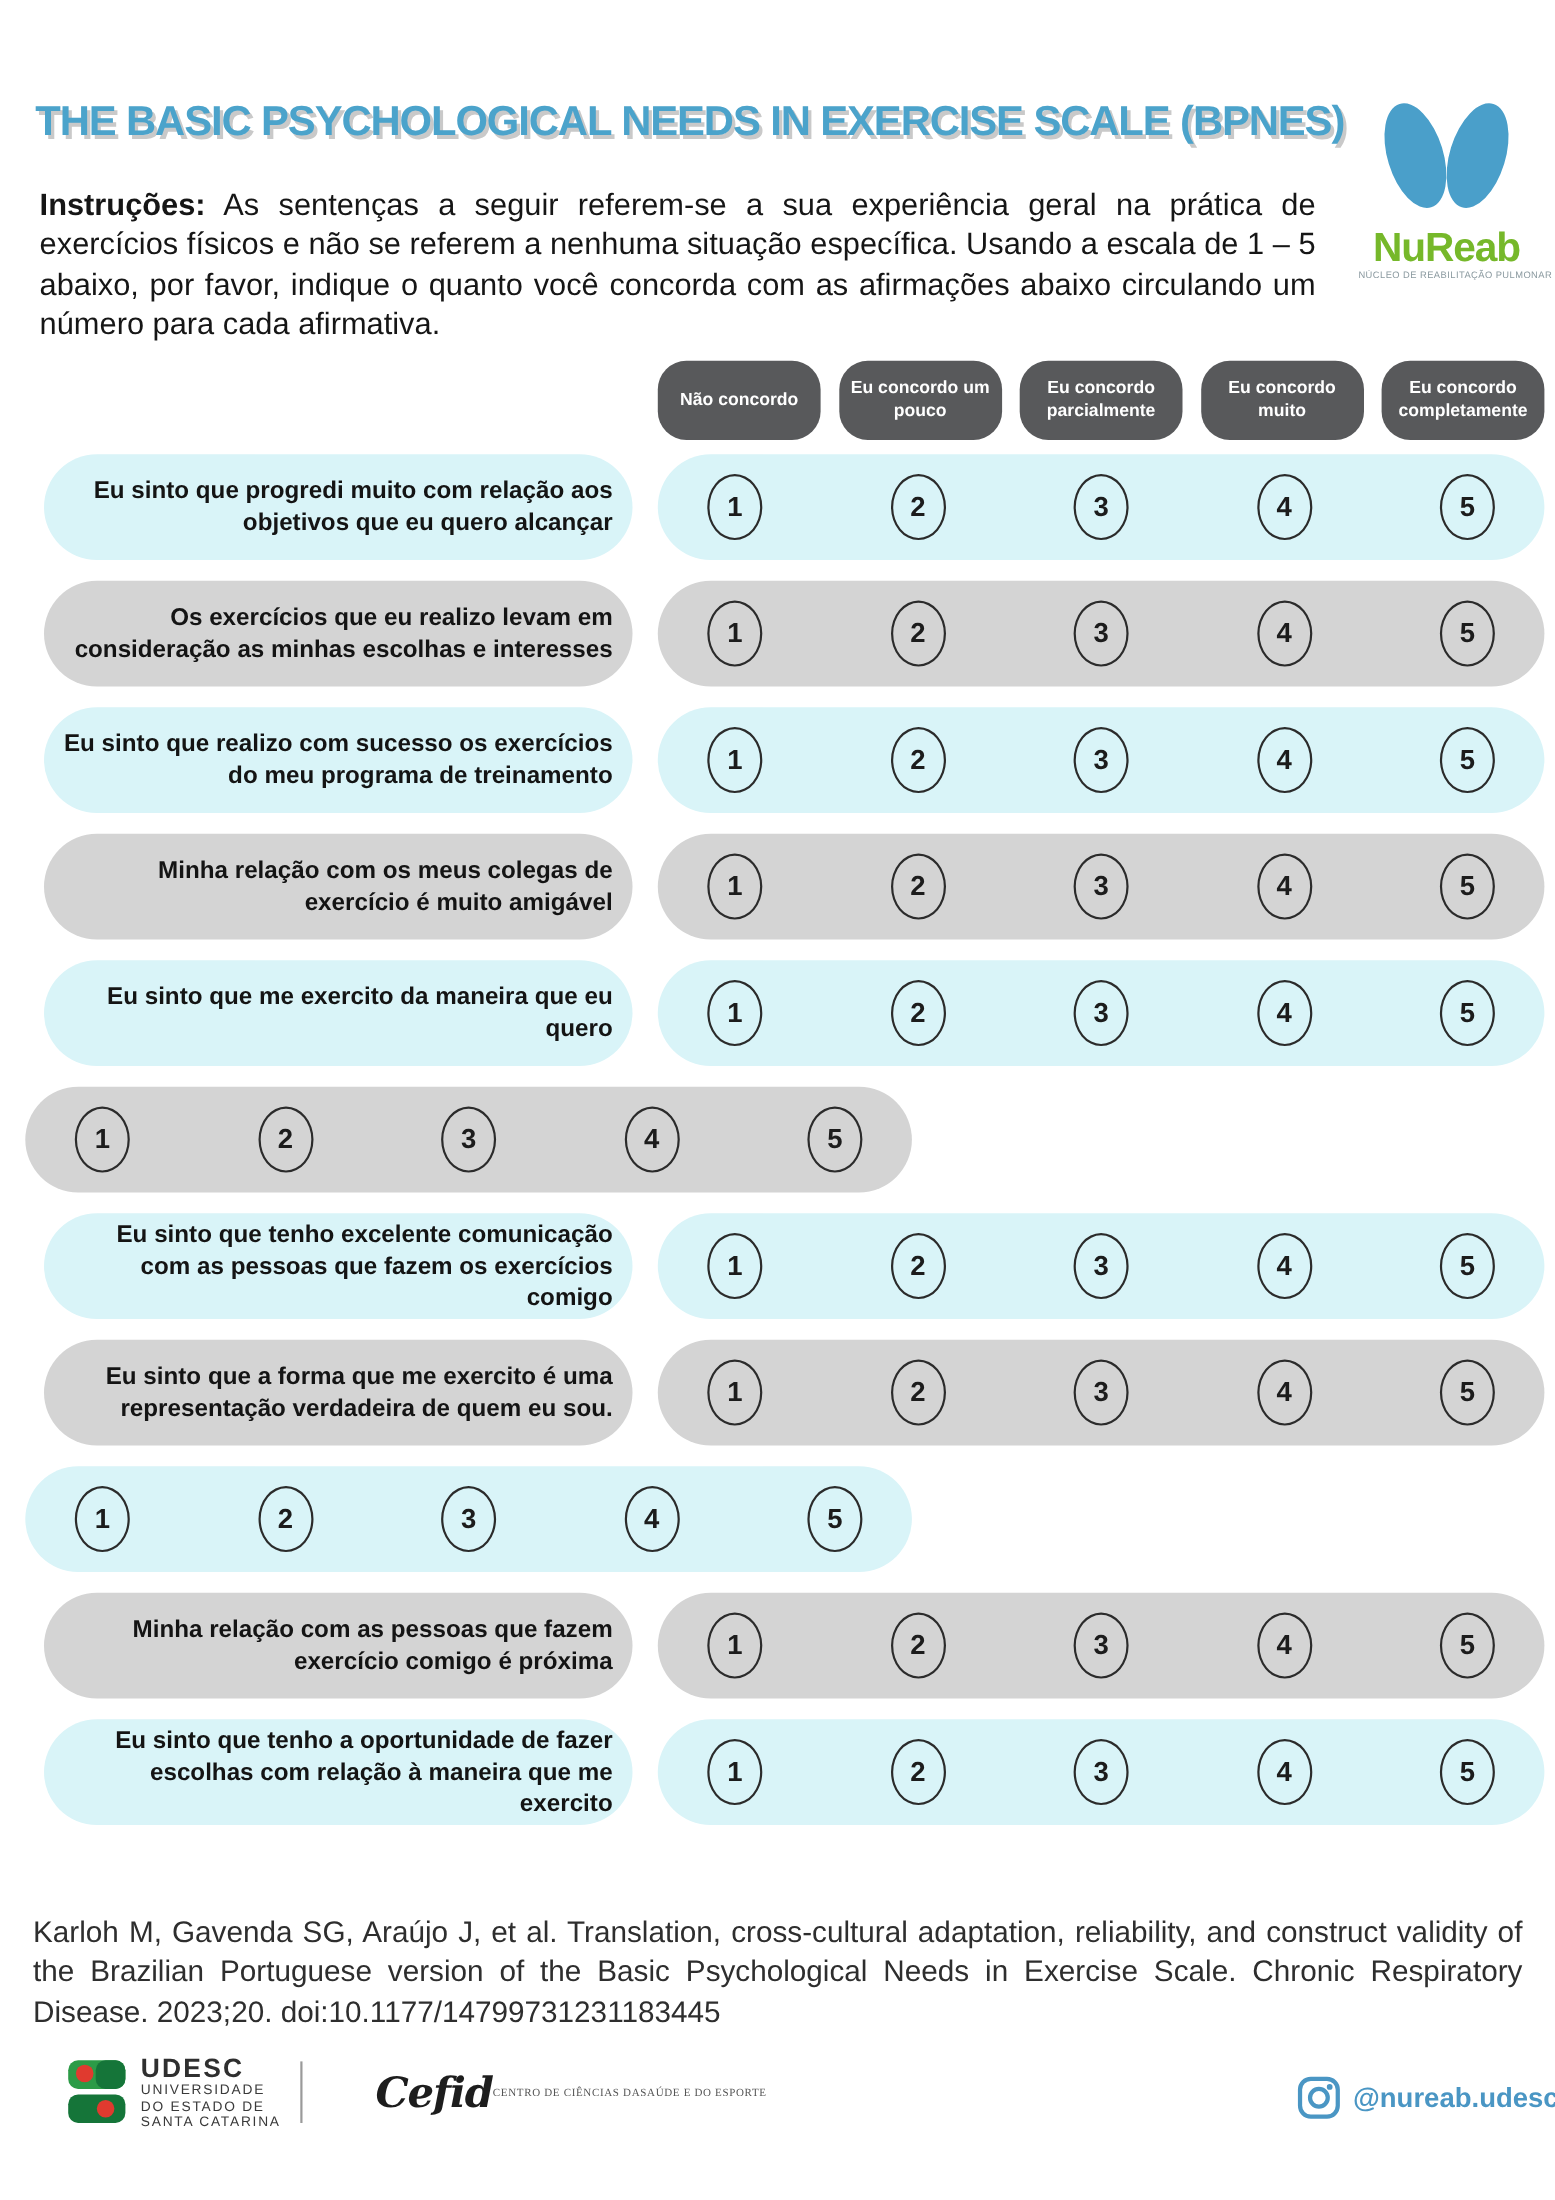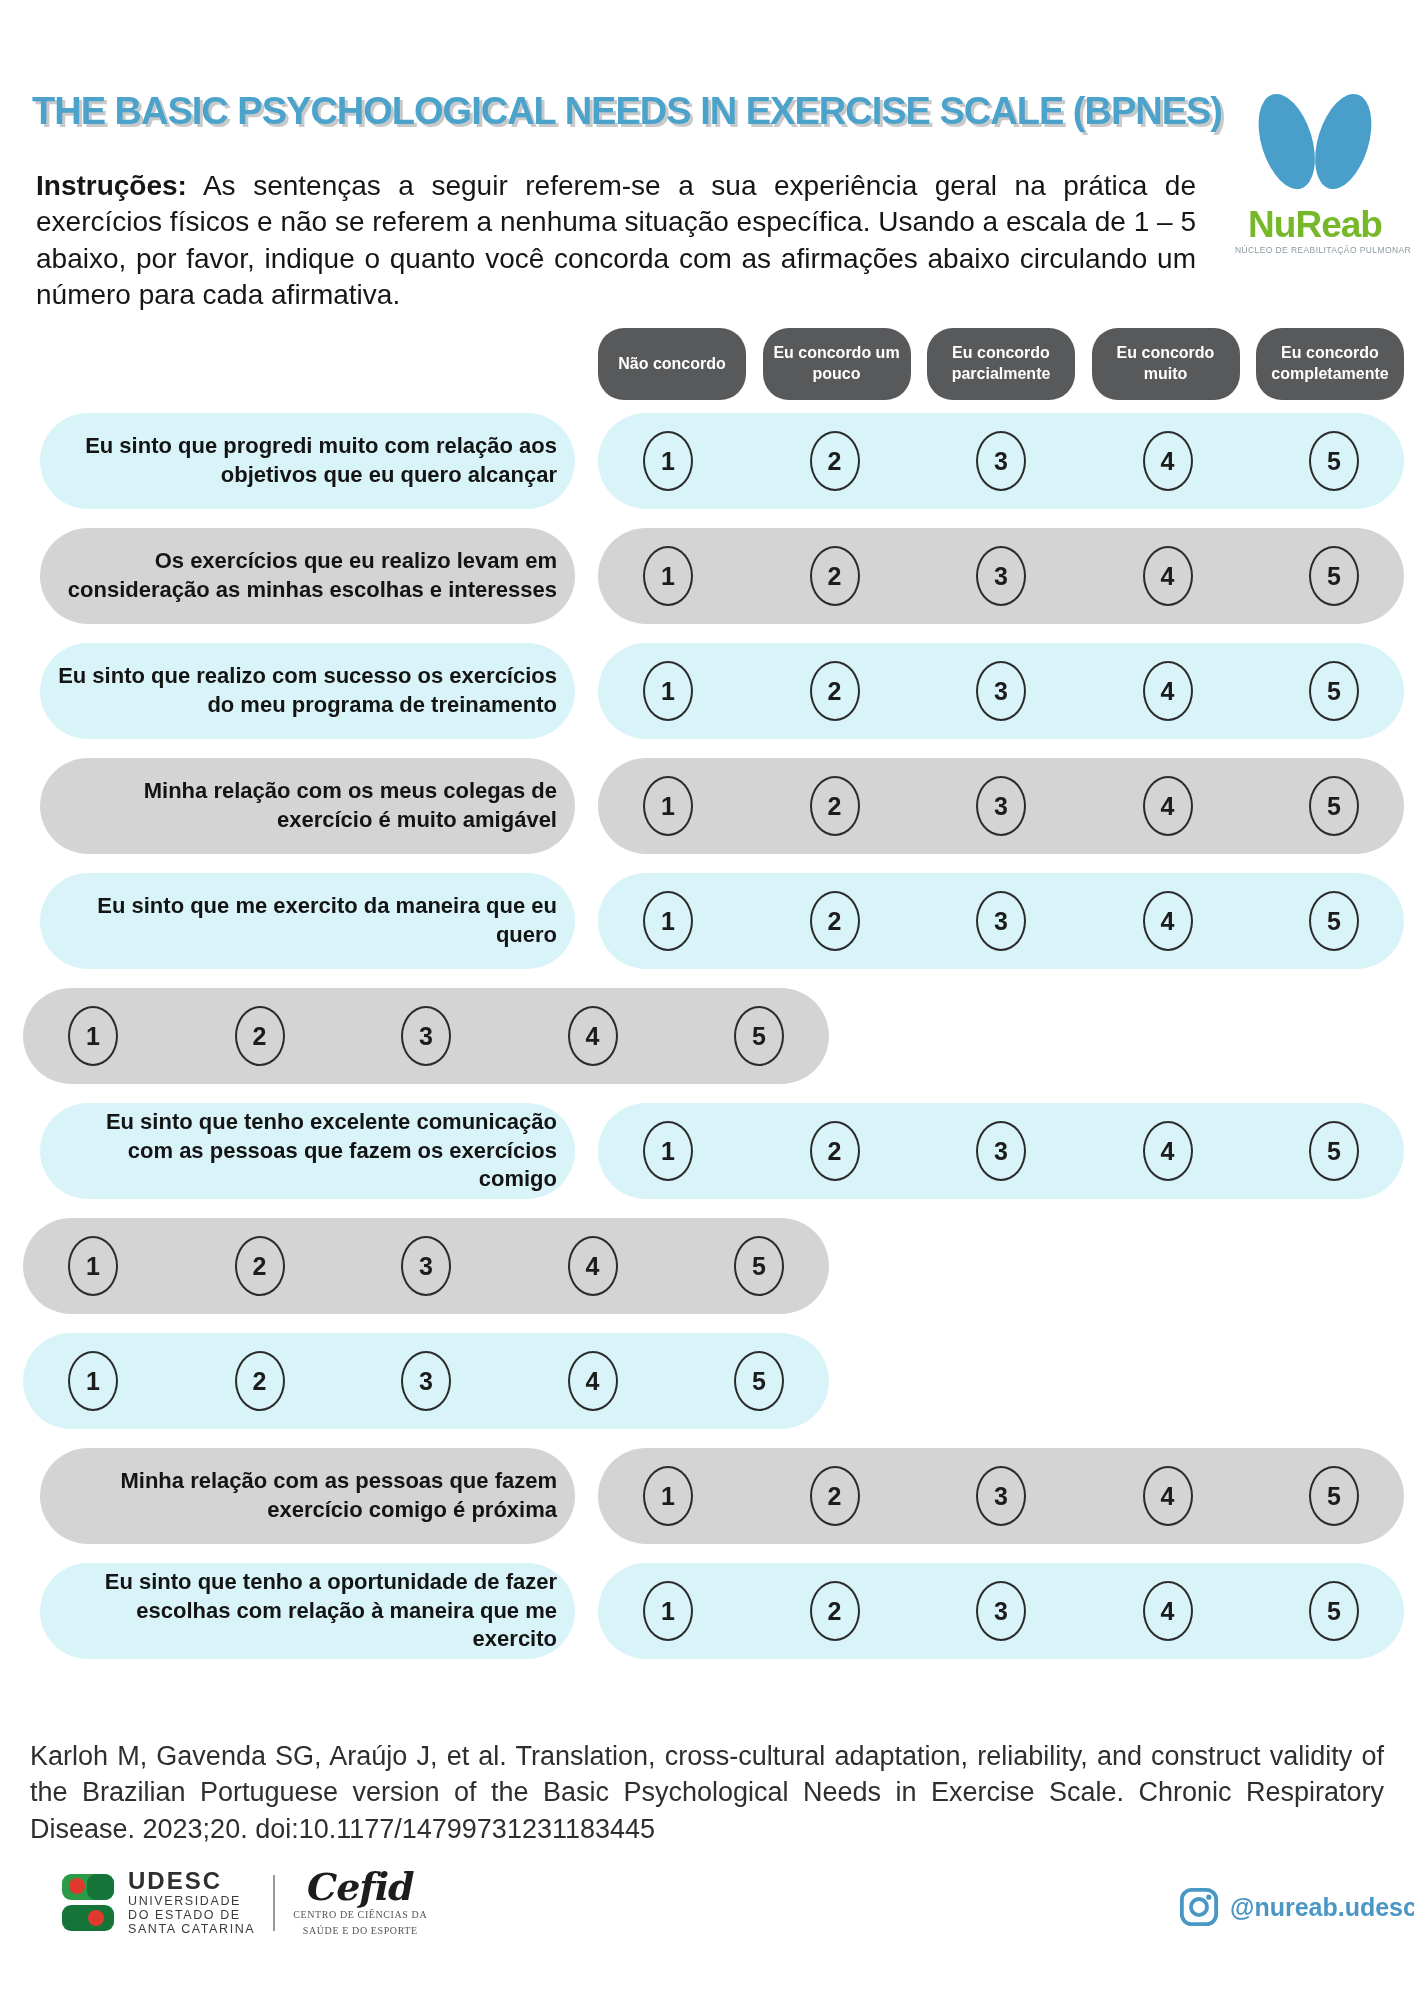--- a/index.html
+++ b/index.html
@@ -74,21 +74,21 @@
     font-size:27px; line-height:1.35; text-align:justify; color:#2e2e2e;
   }
   
   .footer-left{
     position:absolute; left:60px; top:1868px; display:flex; align-items:center;
   }
   .udesc-text{ margin-left:12px; color:#3a3a3a; }
   .udesc-text .acr{ font-size:24px; font-weight:bold; letter-spacing:2px; line-height:1.05; color:#2f2f2f; }
   .udesc-text .ln{ font-size:12.5px; letter-spacing:1.6px; line-height:1.15; color:#3a3a3a; }
   .footer-divider{ width:2px; height:56px; background:#9a9a9a; margin:0 18px; }
-  .cefid{ display:flex; flex-direction:column; align-items:center; }
+  .cefid{ display:flex; flex-direction:row; align-items:center;margin-left:48px; }
   .cefid .script{
     font-family:"DejaVu Serif", serif; font-style:italic; font-weight:bold;
     font-size:38px; line-height:1; color:#1d1d1d; letter-spacing:-1px;
   }
   .cefid .ln{ font-size:10px; color:#555; letter-spacing:0.6px; line-height:1.25; margin-top:3px;font-family:Liberation Serif, serif; }
   .insta{
     position:absolute; left:1178px; top:1886px; display:flex; align-items:center; gap:10px;
     color:#4A96C4; text-decoration:none; cursor:pointer;
   }
   .insta .handle{ font-size:25px; font-weight:bold; }
@@ -188,20 +188,21 @@
     <div class="a-pill cyan">
         <span class="circle">1</span>
         <span class="circle">2</span>
         <span class="circle">3</span>
         <span class="circle">4</span>
         <span class="circle">5</span>
       </div>
   </div>
 
   <div class="row">
+    <div class="q-pill gray">Eu sinto que a forma que me exercito é uma representação verdadeira de quem eu sou.</div>
     <div class="a-pill gray">
         <span class="circle">1</span>
         <span class="circle">2</span>
         <span class="circle">3</span>
         <span class="circle">4</span>
         <span class="circle">5</span>
       </div>
   </div>
 
   <div class="row">

